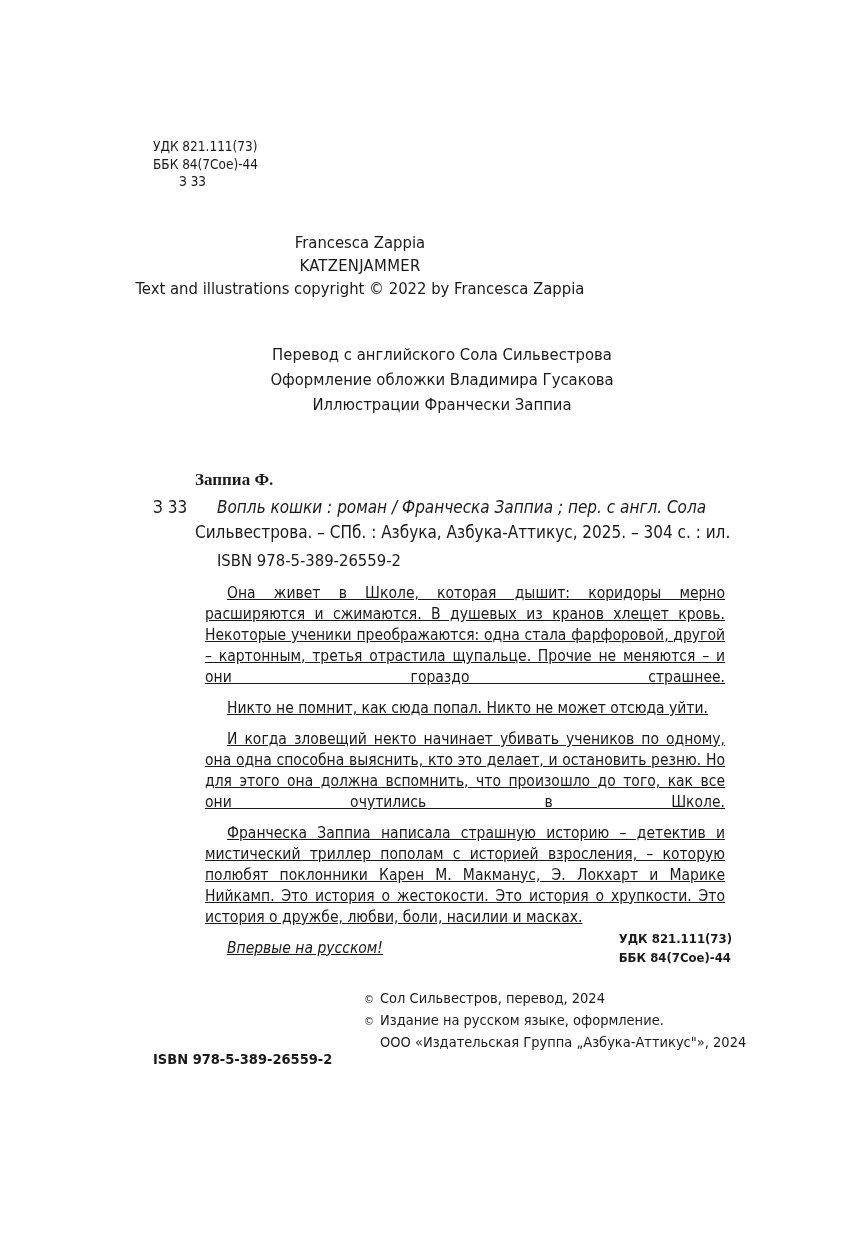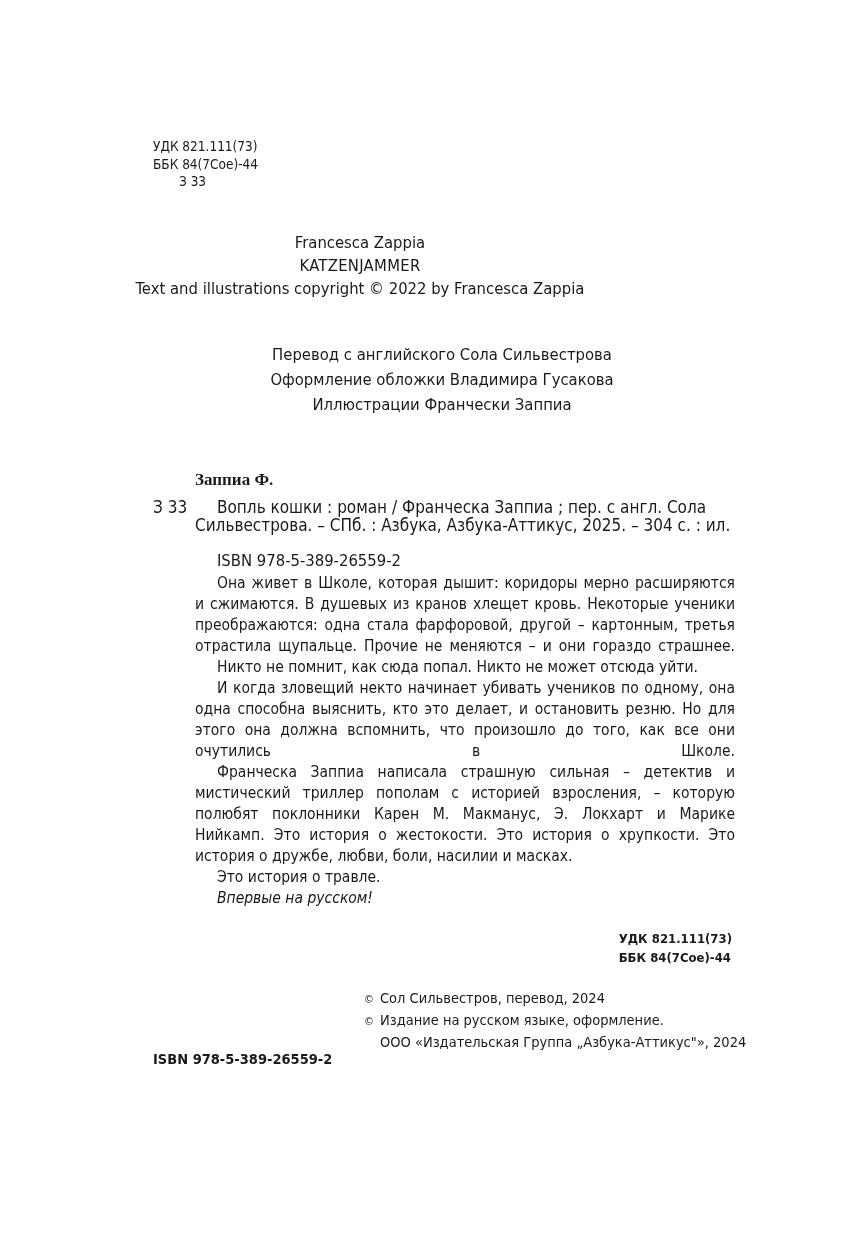--- a/index.html
+++ b/index.html
@@ -24,21 +24,21 @@
     .rus-credits div { white-space: nowrap; }
 
     
     .biblio { left: 153px; top: 470px; width: 580px; font-size: 17px; }
     .author { position: absolute; left: 42px; top: 0; font-weight: bold; white-space: nowrap; font-family: Liberation Serif, serif; }
     .code-left { position: absolute; left: 0; top: 27px; white-space: nowrap; }
     .desc-line { position: absolute; left: 42px; white-space: nowrap; }
     .isbn-line { position: absolute; left: 64px; top: 81px; white-space: nowrap; font-size: 16.5px; }
 
     .annot { position: absolute; left: 195px; top: 573px; width: 540px; font-size: 15.5px; line-height: 21px; }
-    .annot p { margin: 0; text-indent: 22px; text-align: justify; text-align-last: justify; }
+    .annot p { margin: 10px; text-indent: 22px; text-align: justify; text-align-last: justify; text-decoration: underline; }
     .annot p.last-left { text-align-last: left; }
     .annot p.italic { font-style: italic; text-align-last: left; }
 
     .bottom-class { right: 112px; top: 929px; font-size: 13px; font-weight: bold; line-height: 19px; text-align: left; }
 
     .copyrights { left: 364px; top: 988px; font-size: 14.5px; line-height: 21px; }
     .copyrights div { white-space: nowrap; }
     .copyrights .sub { padding-left: 16px; text-align: right; }
     .copy-sym { font-size: 11px; display: inline-block; width: 16px; }
 
@@ -61,31 +61,30 @@
 
 <div class="abs rus-credits">
   <div>Перевод с английского Сола Сильвестрова</div>
   <div>Оформление обложки Владимира Гусакова</div>
   <div>Иллюстрации Франчески Заппиа</div>
 </div>
 
 <div class="abs biblio">
   <div class="author">Заппиа Ф.</div>
   <div class="code-left">З 33</div>
-  <div class="desc-line" style="top:27px; left:64px;">Вопль кошки : роман / Франческа Заппиа ; пер. с англ. Сола</div>
-  <div class="desc-line" style="top:45px;">Сильвестрова. – СПб. : Азбука, Азбука-Аттикус, 2025. – 304 с. : ил.</div>
+  <div class="desc-line" style="top:27px; left:64px;font-style:italic;">Вопль кошки : роман / Франческа Заппиа ; пер. с англ. Сола</div>
+  <div class="desc-line" style="top:52px;">Сильвестрова. – СПб. : Азбука, Азбука-Аттикус, 2025. – 304 с. : ил.</div>
   <div class="isbn-line">ISBN 978-5-389-26559-2</div>
 </div>
 
 <div class="annot">
   <p>Она живет в Школе, которая дышит: коридоры мерно расширяются и сжимаются. В душевых из кранов хлещет кровь. Некоторые ученики преображаются: одна стала фарфоровой, другой – картонным, третья отрастила щупальце. Прочие не меняются – и они гораздо страшнее.</p>
   <p class="last-left">Никто не помнит, как сюда попал. Никто не может отсюда уйти.</p>
   <p>И когда зловещий некто начинает убивать учеников по одному, она одна способна выяснить, кто это делает, и остановить резню. Но для этого она должна вспомнить, что произошло до того, как все они очутились в Школе.</p>
-  <p class="last-left">Франческа Заппиа написала страшную сильная – детектив и мистический триллер пополам с историей взросления, – которую полюбят поклонники Карен М. Макманус, Э. Локхарт и Марике Нийкамп. Это история о жестокости. Это история о хрупкости. Это история о дружбе, любви, боли, насилии и масках.</p>
-  <p class="last-left">Это история о травле.</p>
+  <p class="last-left">Франческа Заппиа написала страшную историю – детектив и мистический триллер пополам с историей взросления, – которую полюбят поклонники Карен М. Макманус, Э. Локхарт и Марике Нийкамп. Это история о жестокости. Это история о хрупкости. Это история о дружбе, любви, боли, насилии и масках.</p>
   <p class="italic">Впервые на русском!</p>
 </div>
 
 <div class="abs bottom-class">
   <div>УДК 821.111(73)</div>
   <div>ББК 84(7Сое)-44</div>
 </div>
 
 <div class="abs copyrights">
   <div>

